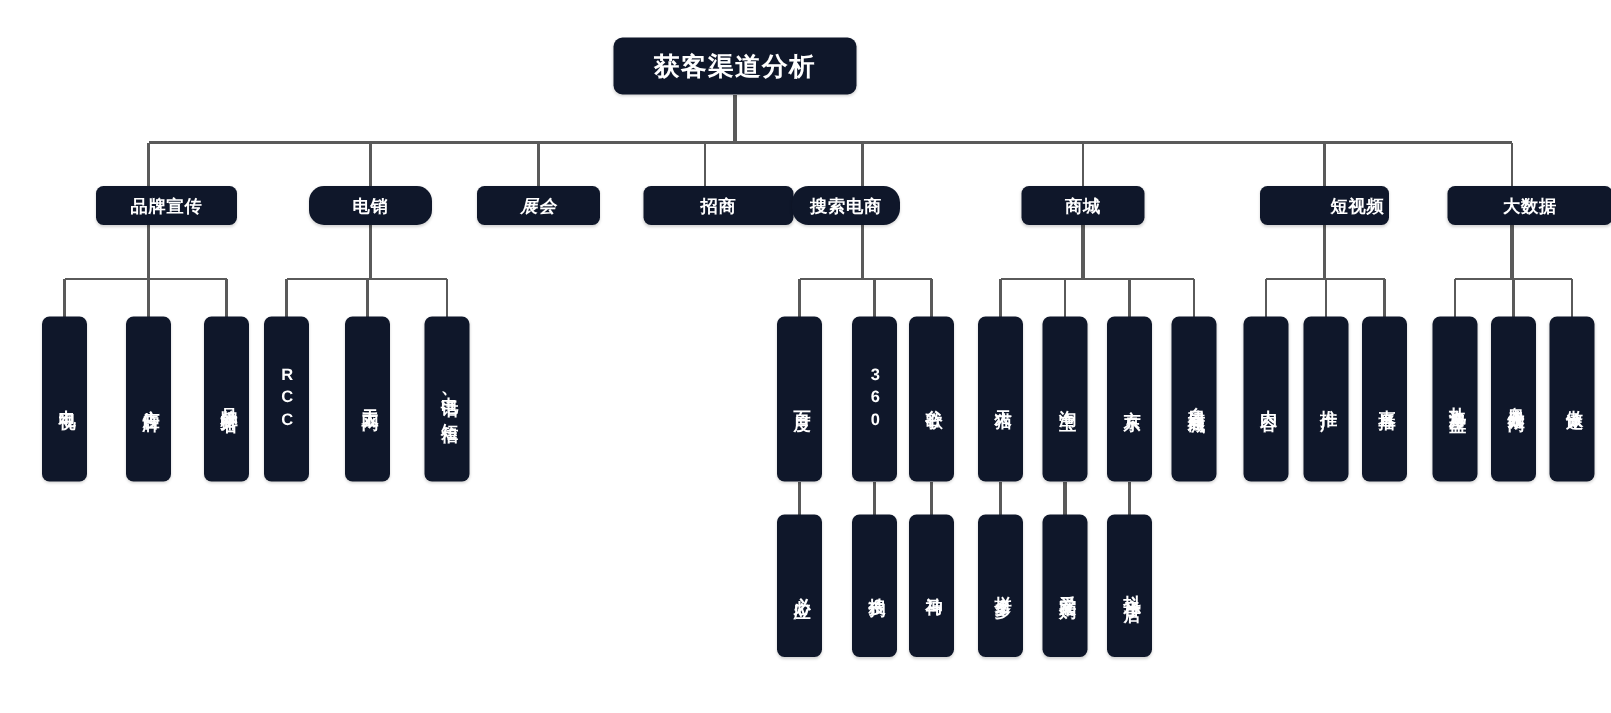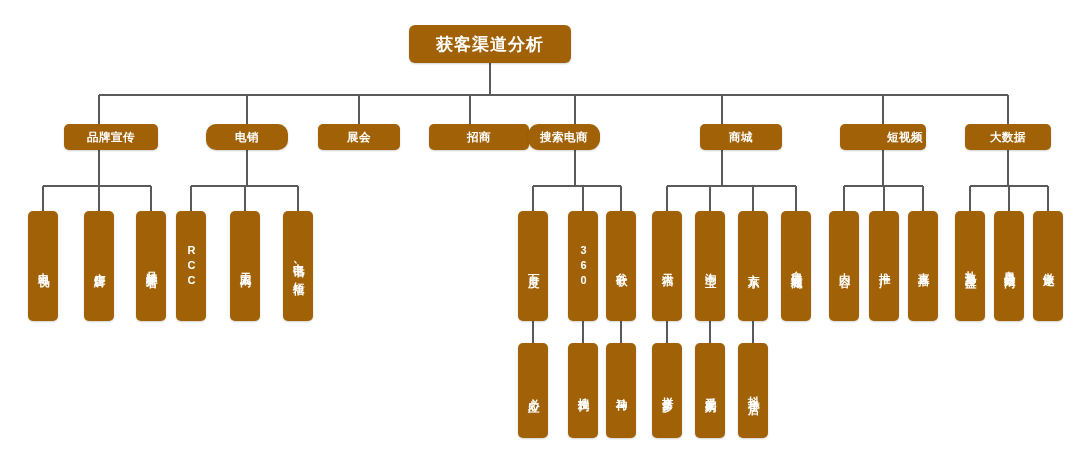--- a/index.html
+++ b/index.html
@@ -8,21 +8,21 @@
     background:#ffffff;
     font-family:"Liberation Sans","DejaVu Sans",sans-serif;
     overflow:hidden;
   }
   #canvas{position:relative;width:1074px;height:475px;}
 
   svg#edges{position:absolute;left:0;top:0;width:1074px;height:475px;}
 
   .node{
     position:absolute;
-    background:#a16207;
+    background:#0f172a;
     color:#ffffff;
     border-radius:5px;
     box-sizing:border-box;
     display:flex;
     align-items:center;
     justify-content:center;
     text-align:center;
     box-shadow:0 1px 2px rgba(0,0,0,0.18);
     -webkit-user-select:none;user-select:none;
   }
@@ -110,36 +110,36 @@
   <div id="nodes">
       <div class="node root" style="left: 409px; top: 25px; width: 162px; height: 38px;">
         <span>获客渠道分析</span>
       </div>
       <div class="node lvl2" style="left: 64px; top: 124px; width: 94px; height: 26px;">
         <span>品牌宣传</span>
       </div>
       <div class="node lvl2" style="left: 206px; top: 124px; width: 82px; height: 26px; border-radius: 10px;">
         <span>电销</span>
       </div>
-      <div class="node lvl2" style="left: 318px; top: 124px; width: 82px; height: 26px;">
+      <div class="node lvl2" style="left: 318px; top: 124px; width: 82px; height: 26px; font-style: italic;">
         <span>展会</span>
       </div>
       <div class="node lvl2" style="left: 429px; top: 124px; width: 100px; height: 26px;">
         <span>招商</span>
       </div>
       <div class="node lvl2" style="left: 528px; top: 124px; width: 72px; height: 26px; border-radius: 11px;">
         <span>搜索电商</span>
       </div>
-      <div class="node lvl2" style="left: 681px; top: 124px; width: 82px; height: 26px; margin-left: 19px;">
+      <div class="node lvl2" style="left: 681px; top: 124px; width: 82px; height: 26px;">
         <span>商城</span>
       </div>
       <div class="node lvl2" style="left: 840px; top: 124px; width: 86px; height: 26px; padding-left: 44px;">
         <span>短视频</span>
       </div>
-      <div class="node lvl2" style="left: 965px; top: 124px; width: 86px; height: 26px;">
+      <div class="node lvl2" style="left: 965px; top: 124px; width: 110px; height: 26px;">
         <span>大数据</span>
       </div>
       <div class="node vert" style="left: 28px; top: 211px; width: 30px; height: 110px;">
         <span class="txt">电视</span>
       </div>
       <div class="node vert" style="left: 84px; top: 211px; width: 30px; height: 110px;">
         <span class="txt">广告牌</span>
       </div>
       <div class="node vert" style="left: 136px; top: 211px; width: 30px; height: 110px;">
         <span class="txt">品牌排名</span>

